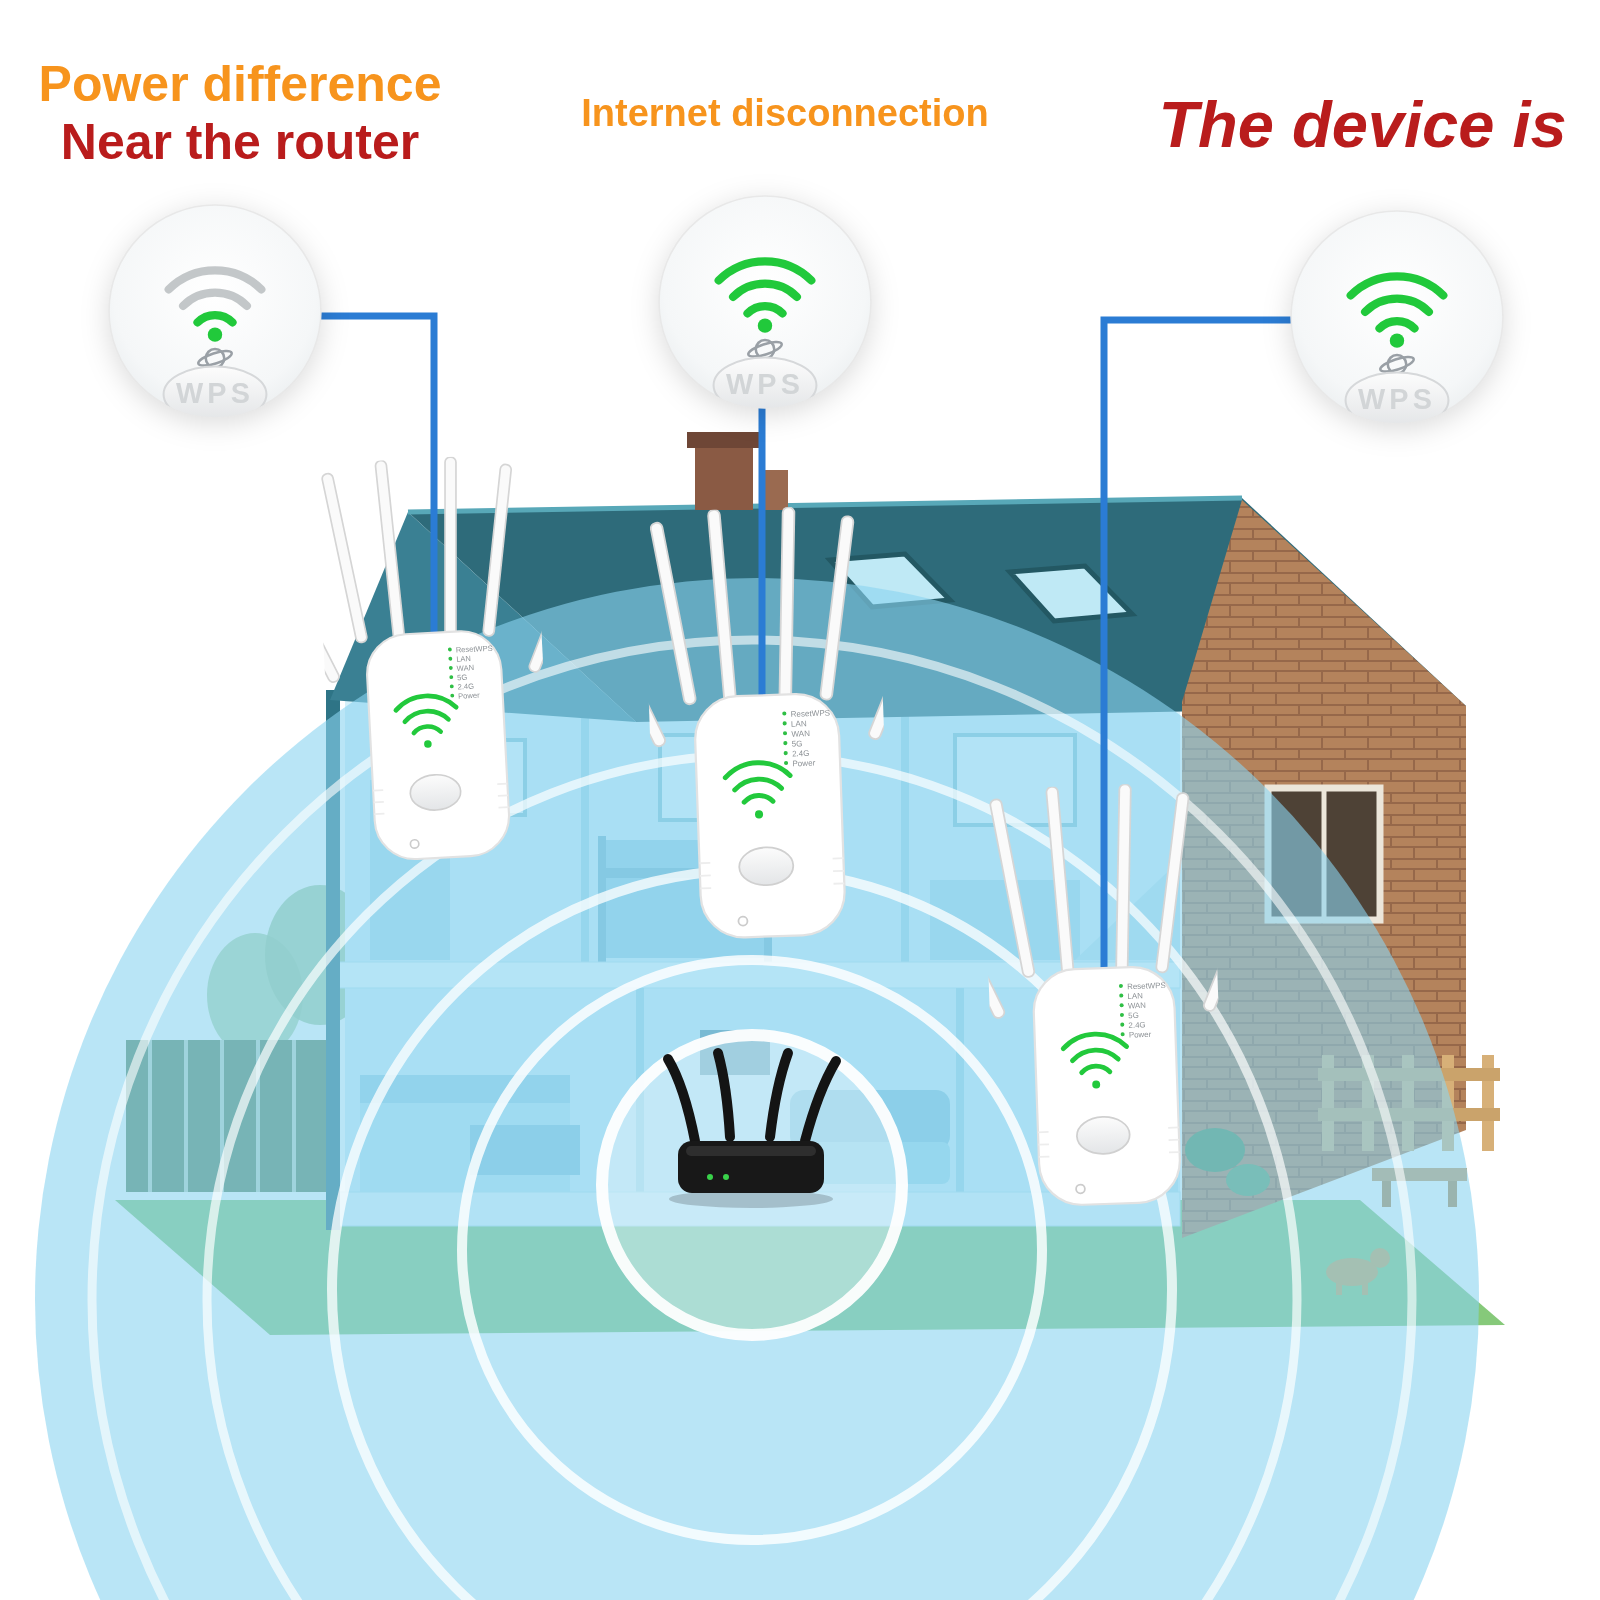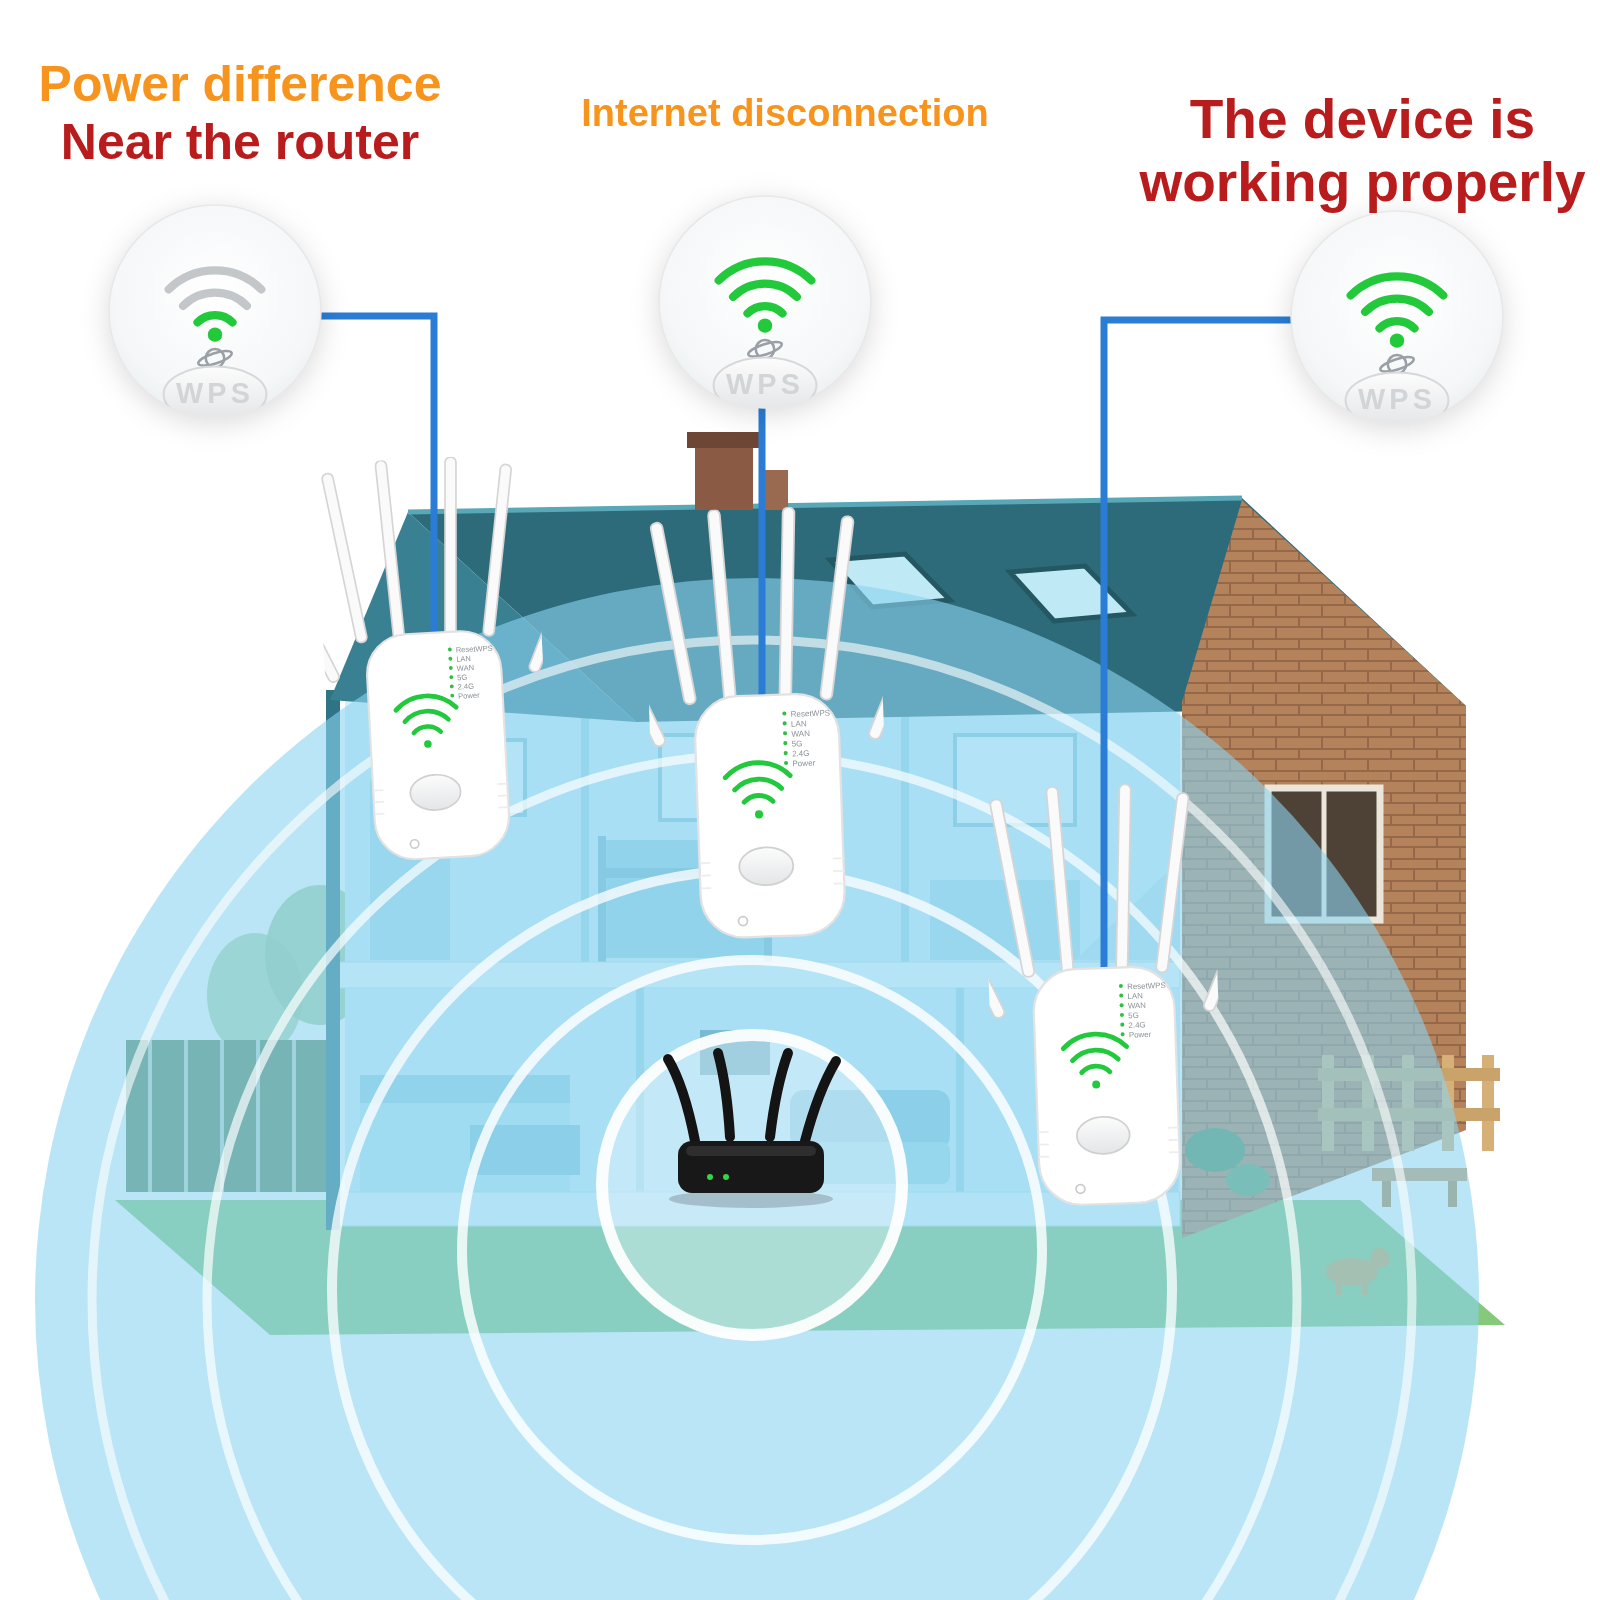--- a/index.html
+++ b/index.html
@@ -4,21 +4,21 @@
 <style>
   html,body{margin:0;padding:0;background:#fff;}
   .canvas{position:relative;width:1600px;height:1600px;overflow:hidden;background:#fff;
           font-family:"Liberation Sans",sans-serif;}
   .layer{position:absolute;left:0;top:0;width:1600px;height:1600px;}
 
   
   .hdr{position:absolute;font-weight:bold;text-align:center;line-height:1.15;}
   .hdr-left{left:15px;top:56px;width:450px;font-size:50px;}
   .hdr-center{left:490px;top:92px;width:590px;font-size:38px;}
-  .hdr-right{left:1135px;top:88px;width:455px;font-size:55px;}
+  .hdr-right{left:1135px;top:88px;width:455px;font-size:65px;font-style:italic;}
   .txt-orange{color:#F7941D;}
   .txt-blue{color:#b91c1c;}
 
   
   .callout{position:absolute;width:216px;height:216px;filter:drop-shadow(0 6px 14px rgba(0,0,0,.14));}
   .callout svg{width:100%;height:100%;}
   .callout .arc{fill:none;stroke-width:8;stroke-linecap:round;}
   .callout.full .arc{stroke:#21C93B;}
   .callout.full .dot{fill:#21C93B;}
   .callout.partial .arc-outer,.callout.partial .arc-mid{stroke:#C3C7C9;}
@@ -384,16 +384,15 @@
 
   <div class="hdr hdr-left">
     <div class="txt-orange">Power difference</div>
     <div class="txt-blue">Near the router</div>
   </div>
   <div class="hdr hdr-center txt-orange">
     <div>Internet disconnection</div>
   </div>
   <div class="hdr hdr-right txt-blue">
     <div>The device is</div>
-    <div>working properly</div>
   </div>
 
 </div>
 
 </body></html>

